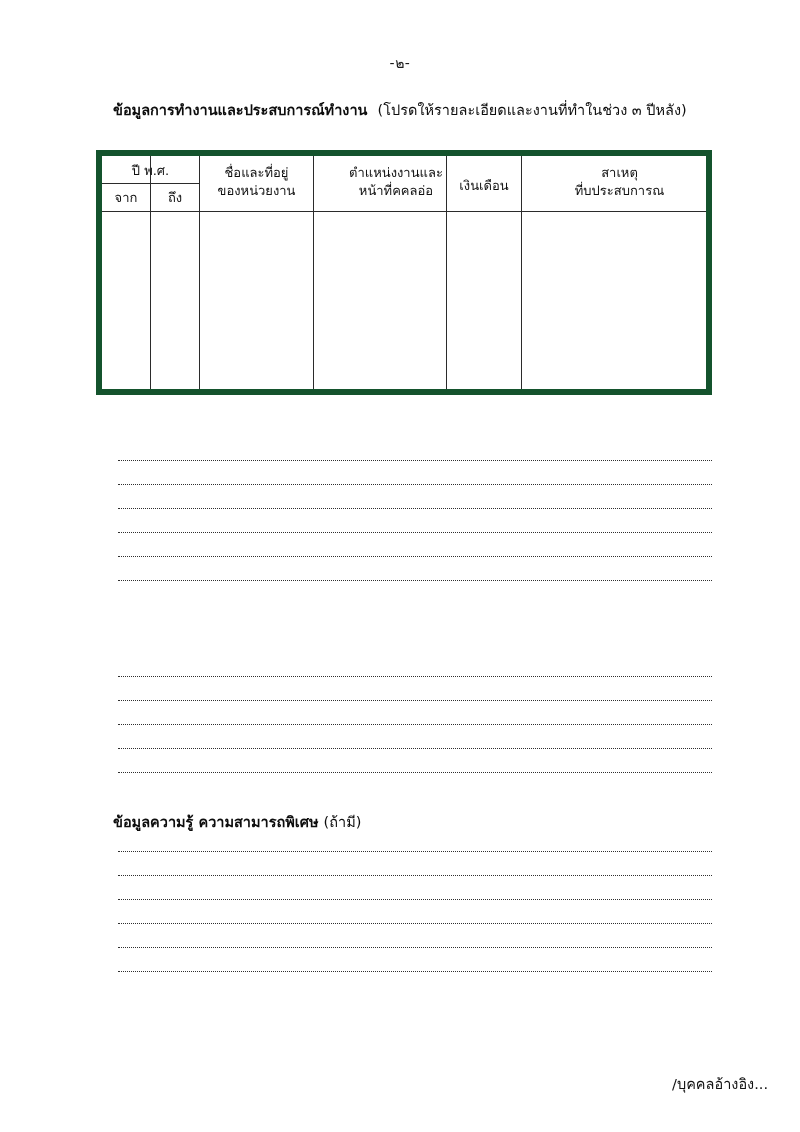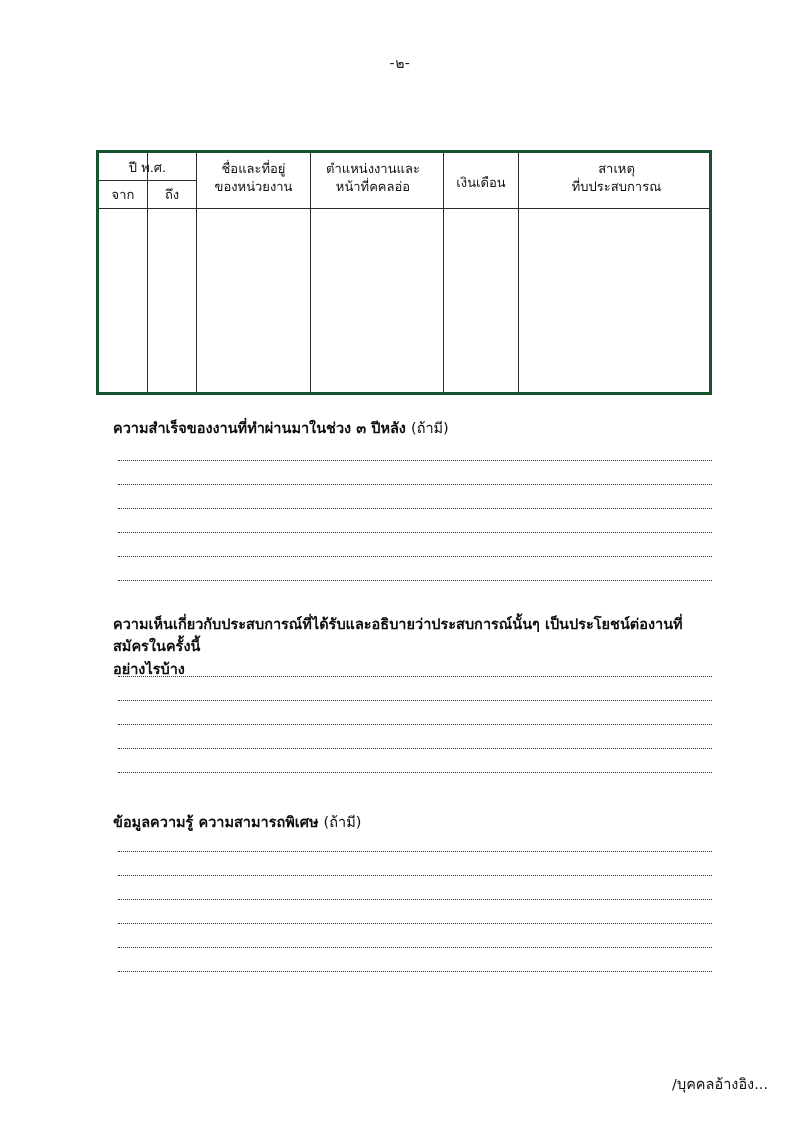--- a/index.html
+++ b/index.html
@@ -65,21 +65,21 @@
     display: block;
   }
 
   
   .table {
     position: absolute;
     left: 96px;
     top: 150px;
     width: 616px;
     height: 245px;
-    border: 3px solid #14532d;
+    border: 6px solid #14532d;
     box-sizing: border-box;
   }
 
   .table-inner {
     position: relative;
     width: 100%;
     height: 100%;
   }
 
   
@@ -112,21 +112,20 @@
   .th-cell {
     position: absolute;
     text-align: center;
     font-size: 13px;
     color: #111111;
     line-height: 1.35;
   }
 
   .th-2line {
     line-height: 1.4;
-    font-family: Liberation Mono, monospace;
   }
 
   
   .dots {
     position: absolute;
     left: 118px;
     width: 594px;
     height: 1px;
     border-bottom: 1.6px dotted #2f2f2f;
   }
@@ -142,20 +141,23 @@
     padding-left: 8px;
   }
 </style>
 </head>
 <body>
 
 <div class="page">
 
   <div class="page-number">-๒-</div>
 
+  <div class="heading" style="top:100px;">
+    <span>ข้อมูลการทำงานและประสบการณ์ทำงาน</span><span>&nbsp;&nbsp;</span><span class="normal">(โปรดให้รายละเอียดและงานที่ทำในช่วง ๓ ปีหลัง)</span>
+  </div>
 
   <div class="table">
     <div class="table-inner">
 
       <div class="vline" style="left:48px;"></div>
       <div class="vline" style="left:97px;"></div>
       <div class="vline" style="left:211px;"></div>
       <div class="vline" style="left:344px;"></div>
       <div class="vline" style="left:419px;"></div>
 
@@ -166,50 +168,43 @@
 
       <div class="th-cell" style="left:0; top:33px; width:48px;">จาก</div>
 
       <div class="th-cell" style="left:49px; top:33px; width:48px;">ถึง</div>
 
       <div class="th-cell th-2line" style="left:98px; top:8px; width:113px;">
         <div>ชื่อและที่อยู่</div>
         <div>ของหน่วยงาน</div>
       </div>
 
-      <div class="th-cell th-2line" style="left:208px; top:8px; width:132px;text-align:center;">
+      <div class="th-cell th-2line" style="left:228px; top:8px; width:132px;text-align:center;">
         <div>ตำแหน่งงานและ</div>
         <div>หน้าที่คคลอ่อ</div>
       </div>
 
       <div class="th-cell" style="left:345px; top:21px; width:74px;">เงินเดือน</div>
 
       <div class="th-cell th-2line" style="left:420px; top:8px; width:195px;">
         <div>สาเหตุ</div>
         <div>ที่บประสบการณ</div>
       </div>
 
     </div>
   </div>
 
-  <div class="heading" style="top:418px;">
-    <span>ความสำเร็จของงานที่ทำผ่านมาในช่วง ๓ ปีหลัง</span><span>&nbsp;</span><span class="normal">(ถ้ามี)</span>
-  </div>
 
   <div class="dots" style="top:459px;"></div>
   <div class="dots" style="top:483px;"></div>
   <div class="dots" style="top:507px;"></div>
   <div class="dots" style="top:531px;"></div>
   <div class="dots" style="top:555px;"></div>
   <div class="dots" style="top:579px;"></div>
 
-  <div class="heading-wrap" style="top:613px;">
-    <span>ความเห็นเกี่ยวกับประสบการณ์ที่ได้รับและอธิบายว่าประสบการณ์นั้นๆ เป็นประโยชน์ต่องานที่สมัครในครั้งนี้</span>
-    <span class="line2">อย่างไรบ้าง</span>
-  </div>
 
   <div class="dots" style="top:675px;"></div>
   <div class="dots" style="top:699px;"></div>
   <div class="dots" style="top:723px;"></div>
   <div class="dots" style="top:747px;"></div>
   <div class="dots" style="top:771px;"></div>
 
   <div class="heading" style="top:812px;">
     <span>ข้อมูลความรู้ ความสามารถพิเศษ</span><span>&nbsp;</span><span class="normal">(ถ้ามี)</span>
   </div>

